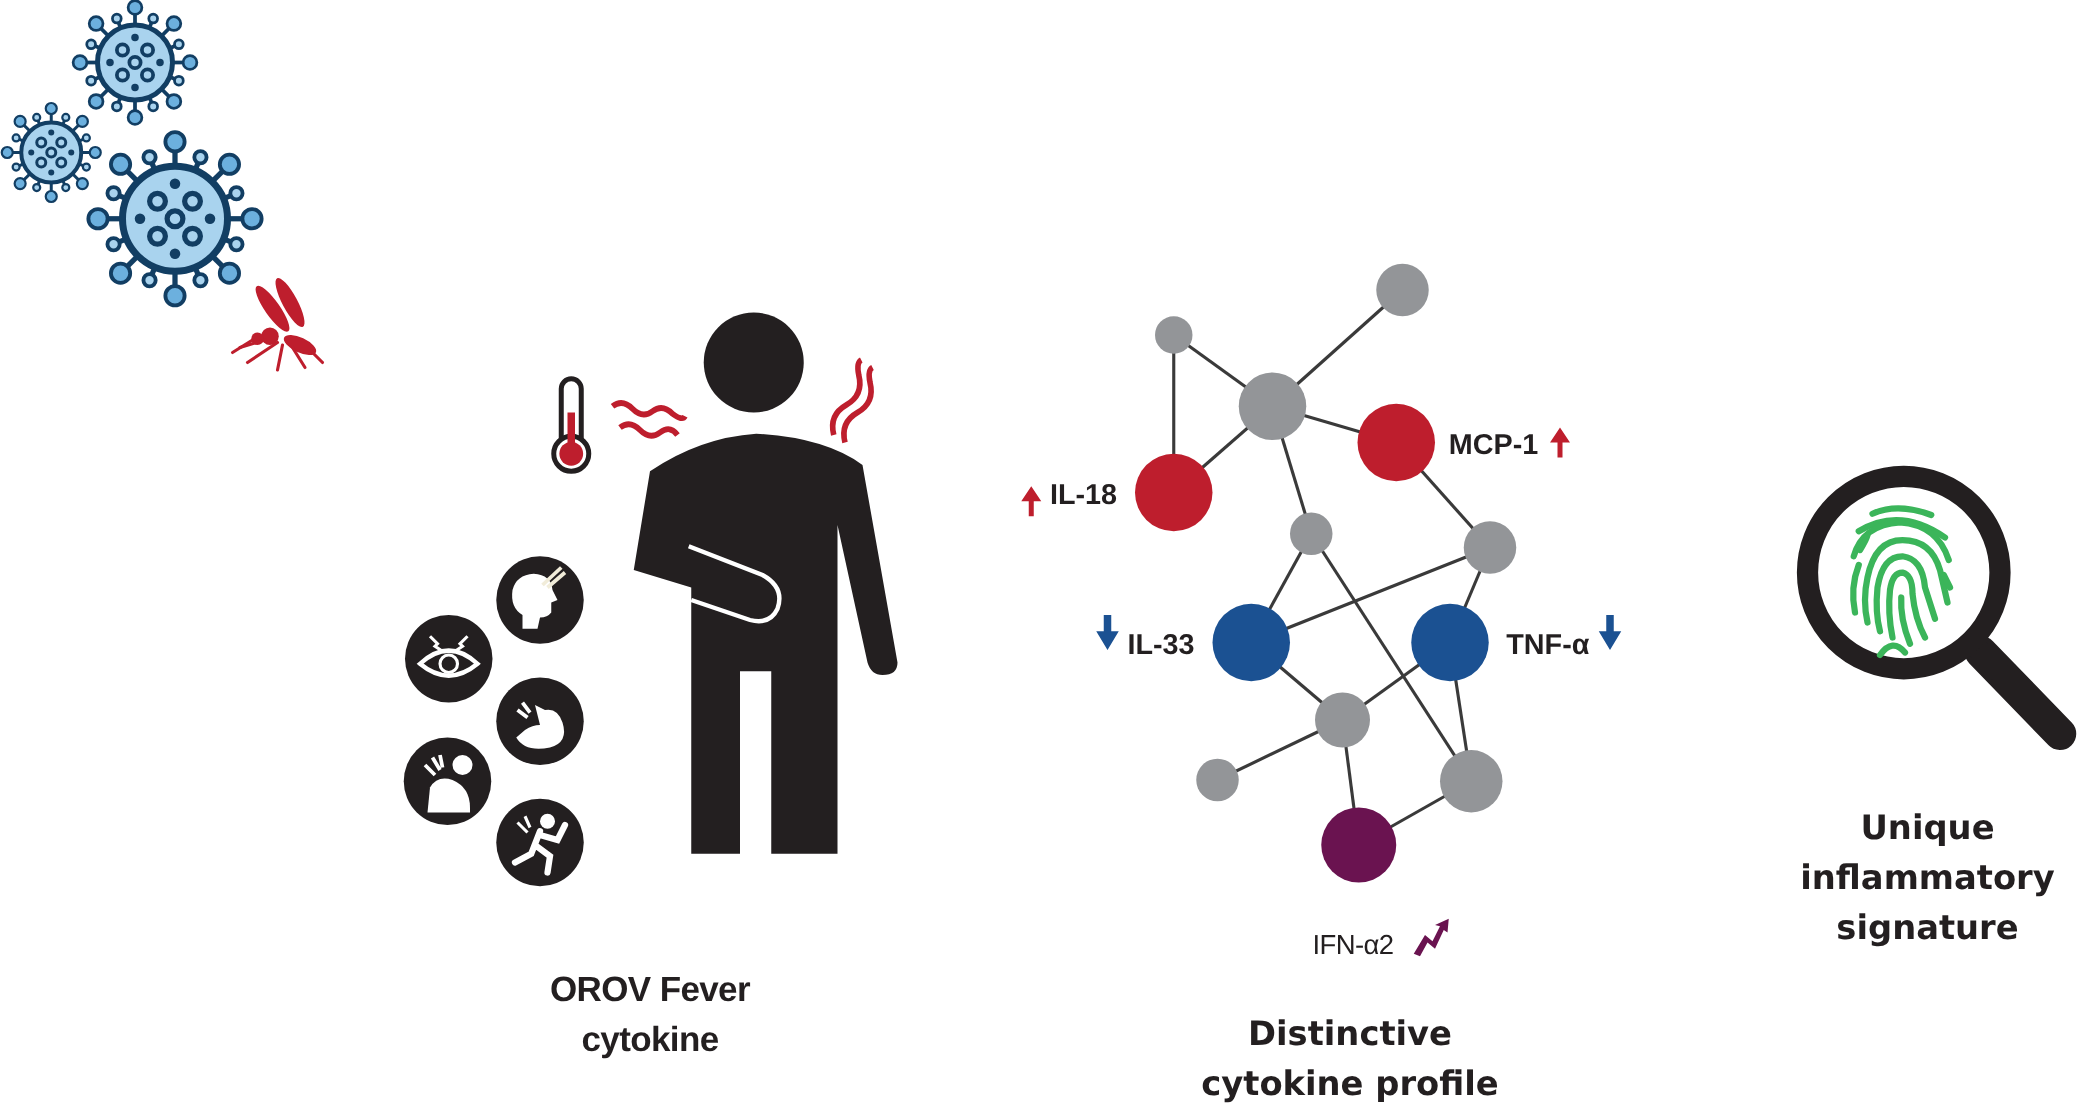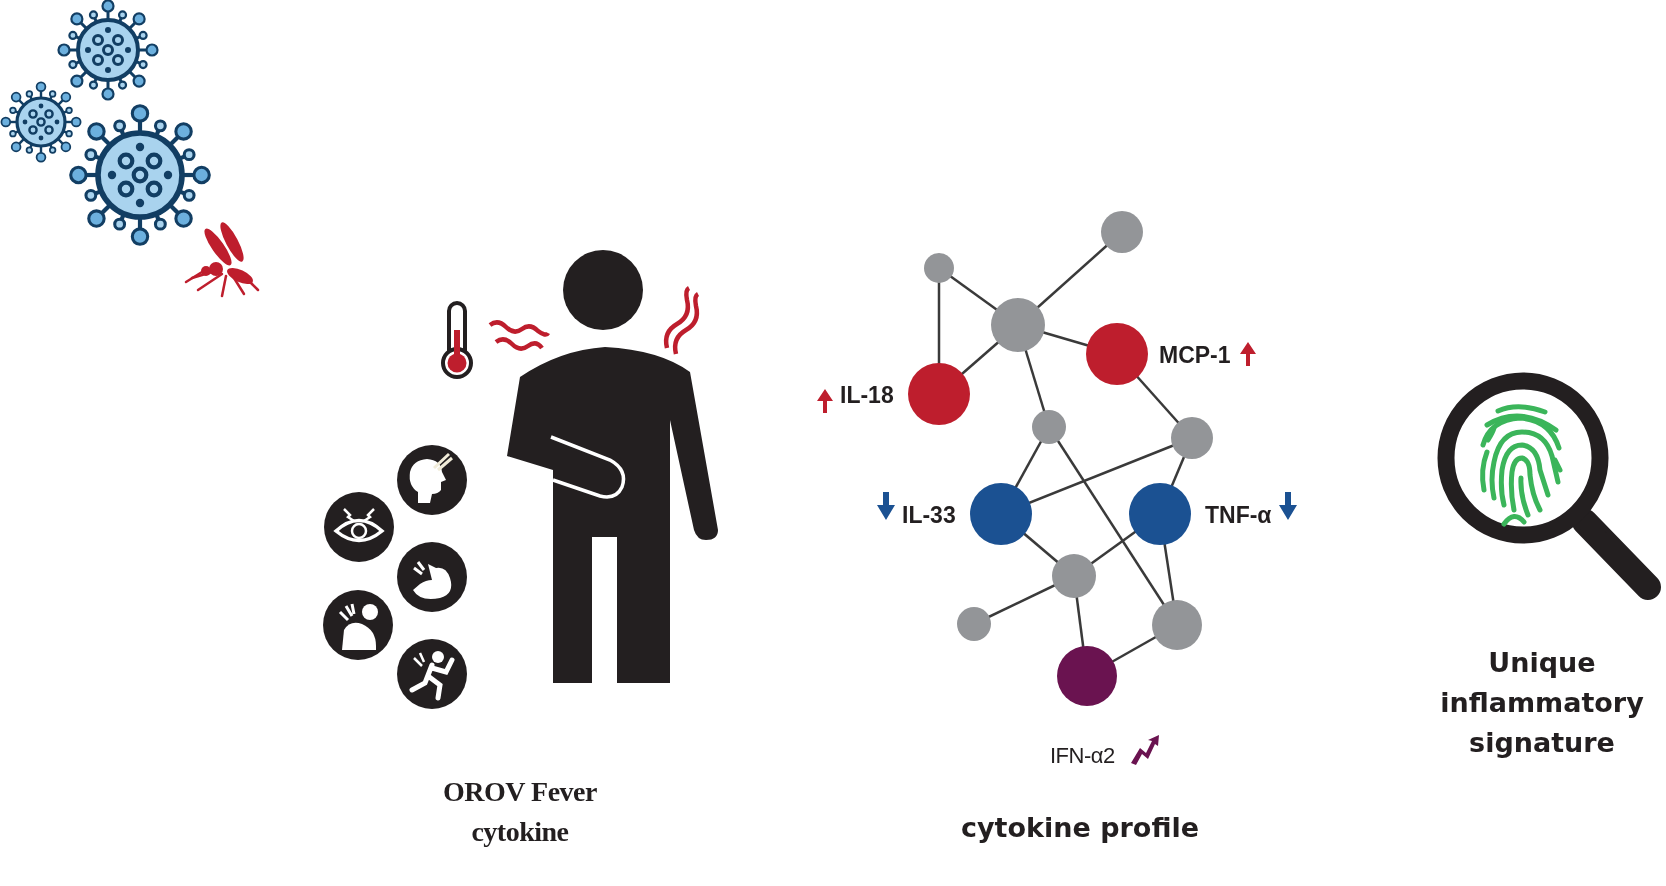--- a/index.html
+++ b/index.html
@@ -4,21 +4,21 @@
 <style>
   html, body { margin: 0; padding: 0; background: #ffffff; }
   body { width: 1666px; height: 886px; overflow: hidden; position: relative;
          font-family: "Liberation Sans", "DejaVu Sans", sans-serif; }
   #canvas { position: absolute; left: 0; top: 0; }
   .caption { position: absolute; text-align: center; color: #231f20;
              font-family: "DejaVu Sans", "Liberation Sans", sans-serif;
              font-weight: bold; font-size: 27px; line-height: 40px; }
   .caption span { display: block; }
   .cap-orov { left: 370px; top: 772px; width: 300px;
-              font-family: Liberation Serif, serif; font-size: 28px; letter-spacing: -0.5px; }
+              font-family: Liberation Sans, sans-serif; font-size: 28px; letter-spacing: -0.5px; }
   .cap-cyto { left: 930px; top: 808px; width: 300px; }
   .cap-sig  { left: 1400px; top: 643px; width: 284px; }
   .lbl { font-family: "Liberation Sans", sans-serif; font-weight: bold; font-size: 23px; fill: #231f20; }
 </style>
 </head>
 <body>
 
 <svg id="canvas" width="1666" height="886" viewBox="0 0 1666 886">
   <defs>
     <g id="virus-shape">
@@ -289,19 +289,20 @@
       <path d="M1555 460 L1560 470"></path>
     </g>
   </g>
 </svg>
 
 <div class="caption cap-orov">
   <span>OROV Fever</span>
   <span>cytokine</span>
 </div>
 <div class="caption cap-cyto">
+  <span>Distinctive</span>
   <span>cytokine profile</span>
 </div>
 <div class="caption cap-sig">
   <span>Unique</span>
   <span>inflammatory</span>
   <span>signature</span>
 </div>
 
 </body></html>

